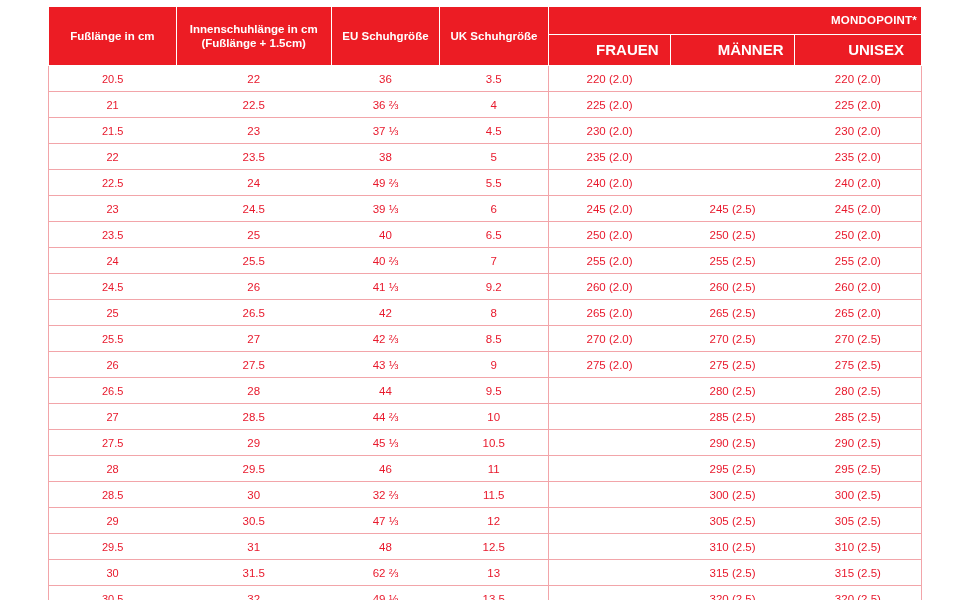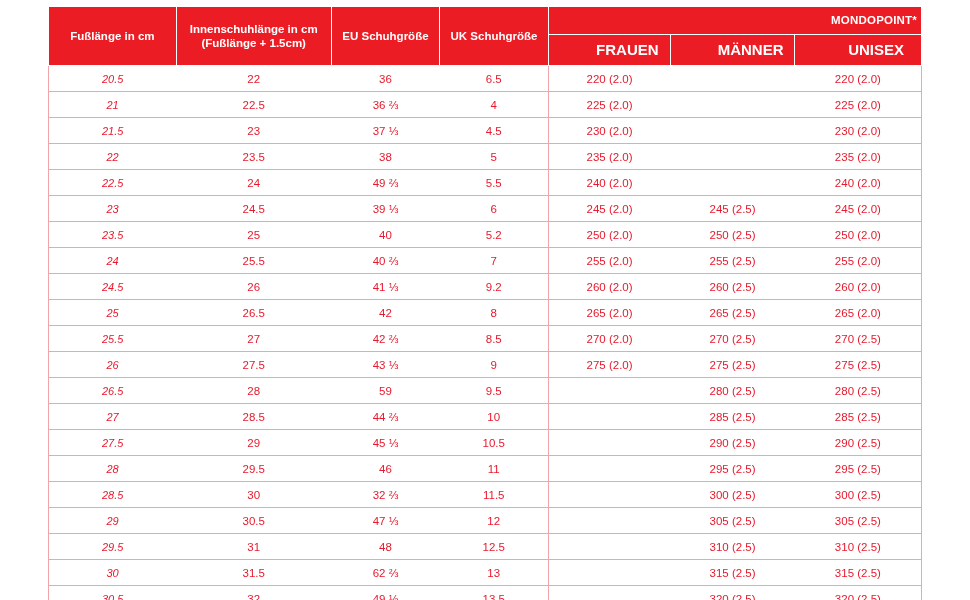--- a/index.html
+++ b/index.html
@@ -68,21 +68,20 @@
     text-align: center;
     vertical-align: middle;
     color: #e8192c;
     padding: 0;
   }
   tbody td.sep {
     border-right: 1px solid #f2a5a9;
   }
   tbody td.first {
     border-left: 1px solid #f2a5a9;
-    font-style: italic;
   }
   tbody td.last {
     border-right: 1px solid #f2a5a9;
   }
   tbody tr td.colA { font-size: 11px; }
   tbody tr td.colB { font-size: 11.5px; }
 </style>
 </head>
 <body>
 
@@ -109,21 +108,21 @@
         <th class="sub">FRAUEN</th>
         <th class="sub">MÄNNER</th>
         <th class="sub">UNISEX</th>
       </tr>
     </thead>
     <tbody id="table-body">
         <tr>
           <td class="first colA">20.5</td>
           <td class="colB">22</td>
           <td class="">36</td>
-          <td class="sep">6.5</td>
+          <td class="sep">3.5</td>
           <td class="">220 (2.0)</td>
           <td class=""></td>
           <td class="last">220 (2.0)</td>
         </tr>
         <tr>
           <td class="first colA">21</td>
           <td class="colB">22.5</td>
           <td class="">36 ⅔</td>
           <td class="sep">4</td>
           <td class="">225 (2.0)</td>
@@ -163,21 +162,21 @@
           <td class="">39 ⅓</td>
           <td class="sep">6</td>
           <td class="">245 (2.0)</td>
           <td class="">245 (2.5)</td>
           <td class="last">245 (2.0)</td>
         </tr>
         <tr>
           <td class="first colA">23.5</td>
           <td class="colB">25</td>
           <td class="">40</td>
-          <td class="sep">5.2</td>
+          <td class="sep">6.5</td>
           <td class="">250 (2.0)</td>
           <td class="">250 (2.5)</td>
           <td class="last">250 (2.0)</td>
         </tr>
         <tr>
           <td class="first colA">24</td>
           <td class="colB">25.5</td>
           <td class="">40 ⅔</td>
           <td class="sep">7</td>
           <td class="">255 (2.0)</td>
@@ -216,21 +215,21 @@
           <td class="colB">27.5</td>
           <td class="">43 ⅓</td>
           <td class="sep">9</td>
           <td class="">275 (2.0)</td>
           <td class="">275 (2.5)</td>
           <td class="last">275 (2.5)</td>
         </tr>
         <tr>
           <td class="first colA">26.5</td>
           <td class="colB">28</td>
-          <td class="">59</td>
+          <td class="">44</td>
           <td class="sep">9.5</td>
           <td class=""></td>
           <td class="">280 (2.5)</td>
           <td class="last">280 (2.5)</td>
         </tr>
         <tr>
           <td class="first colA">27</td>
           <td class="colB">28.5</td>
           <td class="">44 ⅔</td>
           <td class="sep">10</td>

